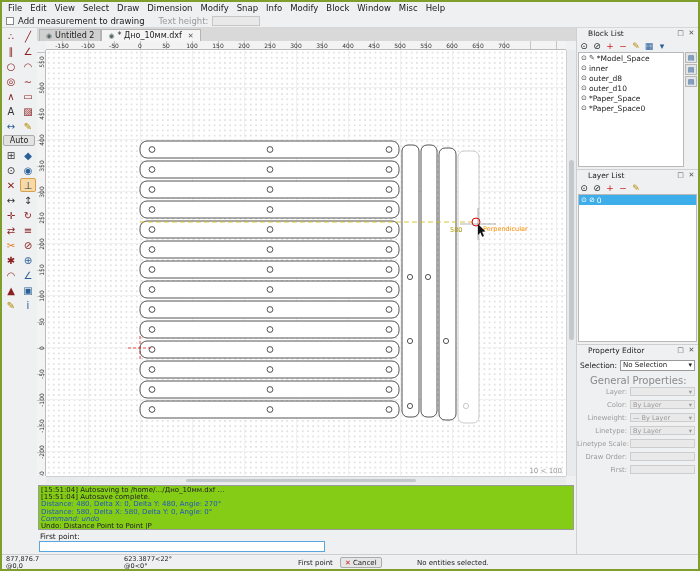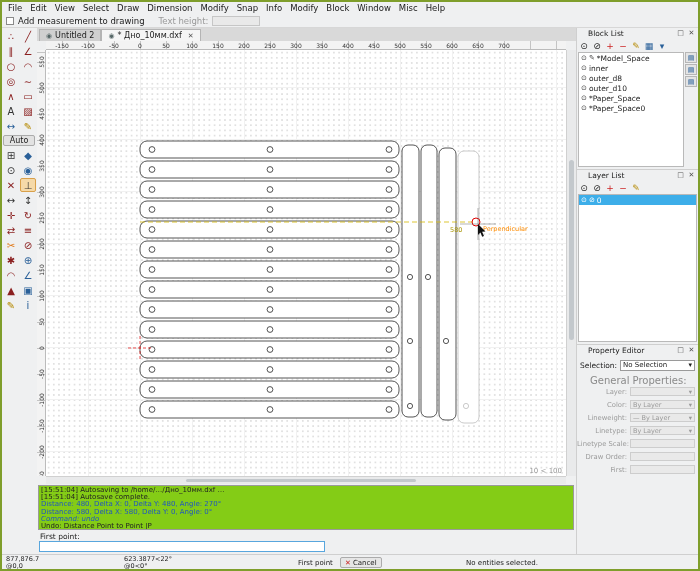--- a/index.html
+++ b/index.html
@@ -79,21 +79,21 @@
 .plabel{width:50px;text-align:right;font-size:6.8px;color:#9a9a9a;white-space:nowrap}
 .pctrl{flex:1;height:9px;background:#e9e9e9;border:1px solid #cdcdcd;font-size:6.5px;color:#9a9a9a;display:flex;align-items:center;justify-content:space-between;padding:0 2px}
 
 .statusbar{position:absolute;left:0;right:0;bottom:0;height:15px;background:#eff0f1;border-top:1px solid #cfcfcf;font-size:6.5px}
 .sb2{position:absolute;top:1px;line-height:6.5px}
 .sc1{left:4px}
 .sc2{left:122px}
 .scaction{position:absolute;left:296px;top:4px;font-size:7px}
 .cancelbtn{position:absolute;left:338px;top:2px;height:11px;padding:0 4px;background:#e6e6e6;border:1px solid #ababab;border-radius:2px;font-size:7px;display:flex;align-items:center;gap:2px}
 .cancelx{color:#cc2222;font-size:7px}
-.scsel{position:absolute;left:415px;top:4px;width:170px;text-align:center;font-size:7px}
+.scsel{position:absolute;left:415px;top:4px;width:170px;font-size:7px}
 </style>
 </head>
 <body>
 
 <div class="window">
   <div class="inner">
 
     <div class="menubar" id="menubar">
         <span class="mitem">File</span>
         <span class="mitem">Edit</span>

